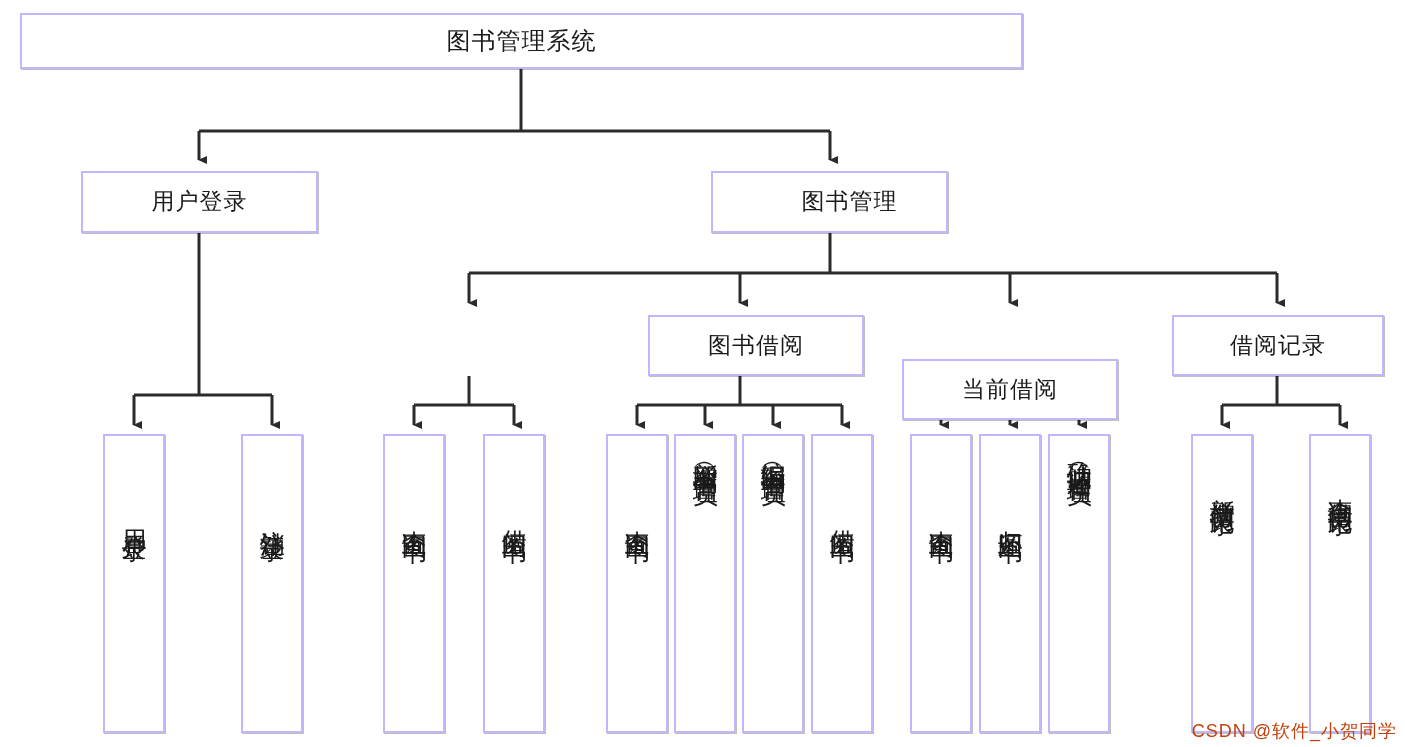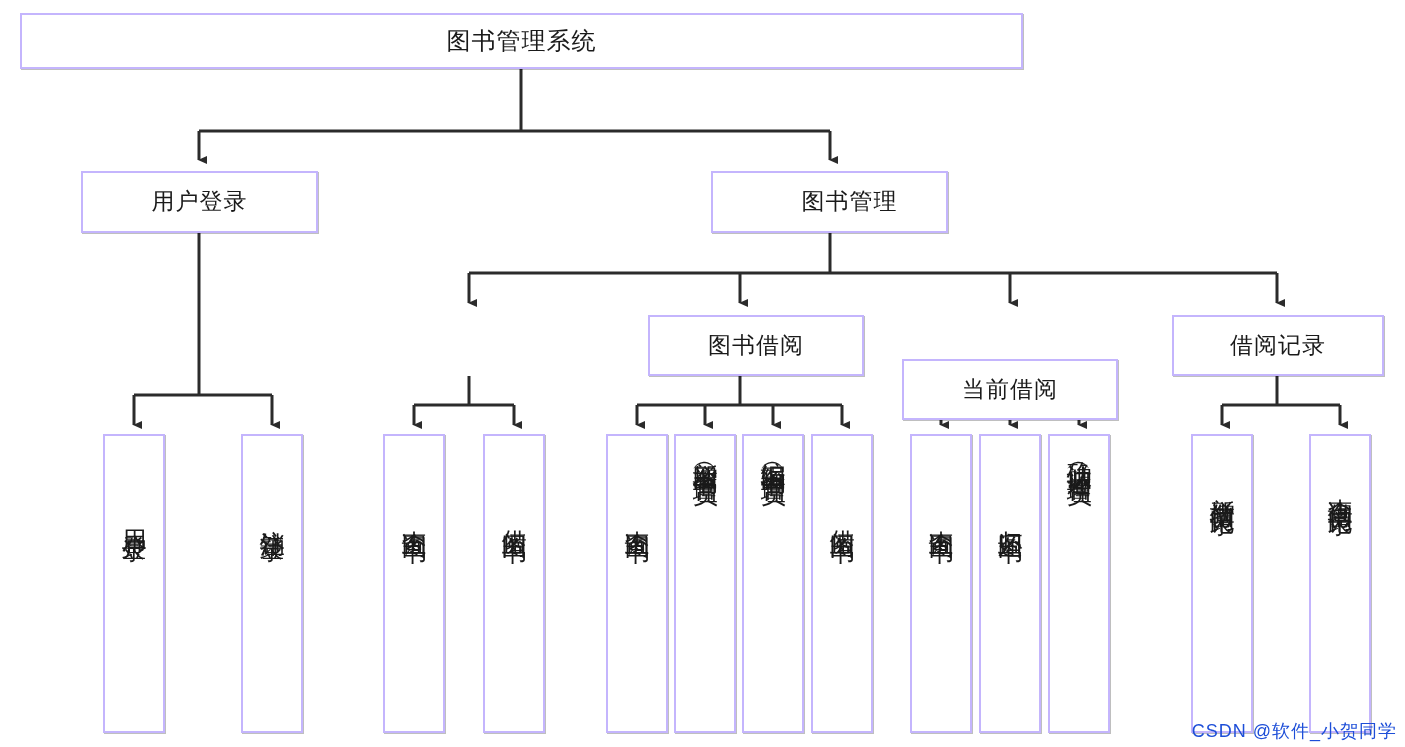--- a/index.html
+++ b/index.html
@@ -56,21 +56,21 @@
     line-height: 1.18;
     letter-spacing: 3px;
     white-space: nowrap;
     color: #1a1a1a;
   }
   .watermark {
     position: absolute;
     right: 8px;
     bottom: 4px;
     font-size: 18px;
-    color: #1d4ed8;
+    color: #c2410c;
     letter-spacing: 1px;
     white-space: nowrap;
   }
 </style>
 </head>
 <body>
 
 <div id="canvas">
 
   <svg class="connectors" viewBox="0 0 1405 747">

